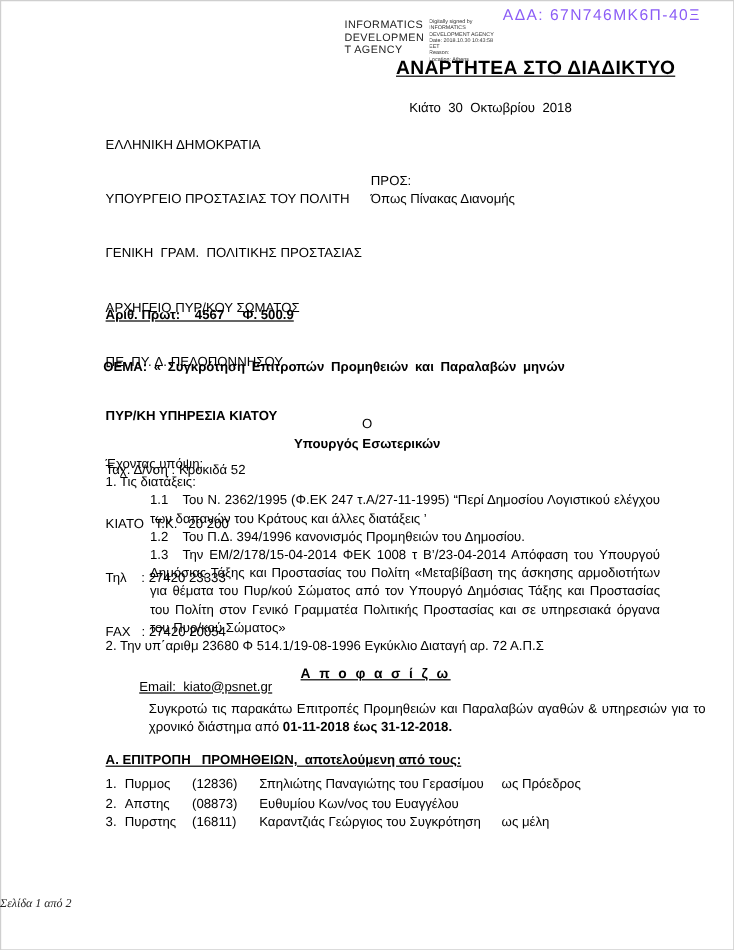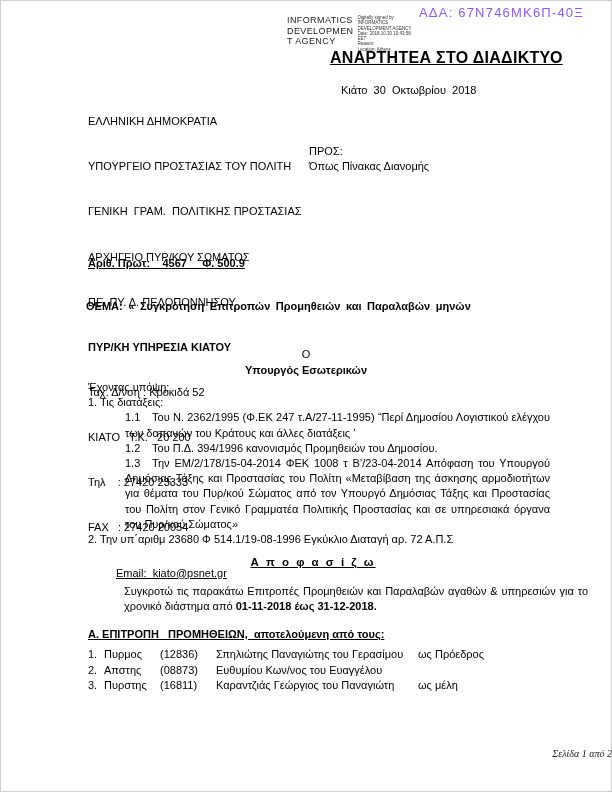--- a/index.html
+++ b/index.html
@@ -55,21 +55,21 @@
   .committee-heading { top:628px; left:88px; font-weight:bold; text-decoration:underline; white-space:pre; }
 
   .members { top:647px; left:88px; width:470px; line-height:15.7px; }
   .member-row { display:flex; }
   .m-num  { width:16px; }
   .m-rank { width:56px; }
   .m-reg  { width:56px; }
   .m-name { width:202px; }
   .m-role { flex:1; }
 
-  .footer { top:748px; left:0; width:612px; text-align:right;
+  .footer { top:748px; left:0; width:612px; text-align:left;
             font-family:"Liberation Serif", serif; font-style:italic; font-size:10px; color:#222; }
 </style>
 </head>
 <body>
 
 <div class="page">
 
   <div class="abs ada">ΑΔΑ: 67Ν746ΜΚ6Π-40Ξ</div>
 
   <div class="abs stamp">
@@ -154,20 +154,20 @@
       <span class="m-num">2.</span>
       <span class="m-rank">Απστης</span>
       <span class="m-reg">(08873)</span>
       <span class="m-name">Ευθυμίου Κων/νος  του Ευαγγέλου</span>
       <span class="m-role"></span>
     </div>
     <div class="member-row">
       <span class="m-num">3.</span>
       <span class="m-rank">Πυρστης</span>
       <span class="m-reg">(16811)</span>
-      <span class="m-name">Καραντζιάς Γεώργιος του Παναγιώτη</span>
+      <span class="m-name">Καραντζιάς Γεώργιος του Συγκρότηση</span>
       <span class="m-role">ως μέλη</span>
     </div>
   </div>
 
   <div class="abs footer">Σελίδα 1 από 2</div>
 
 </div>
 
 </body></html>

